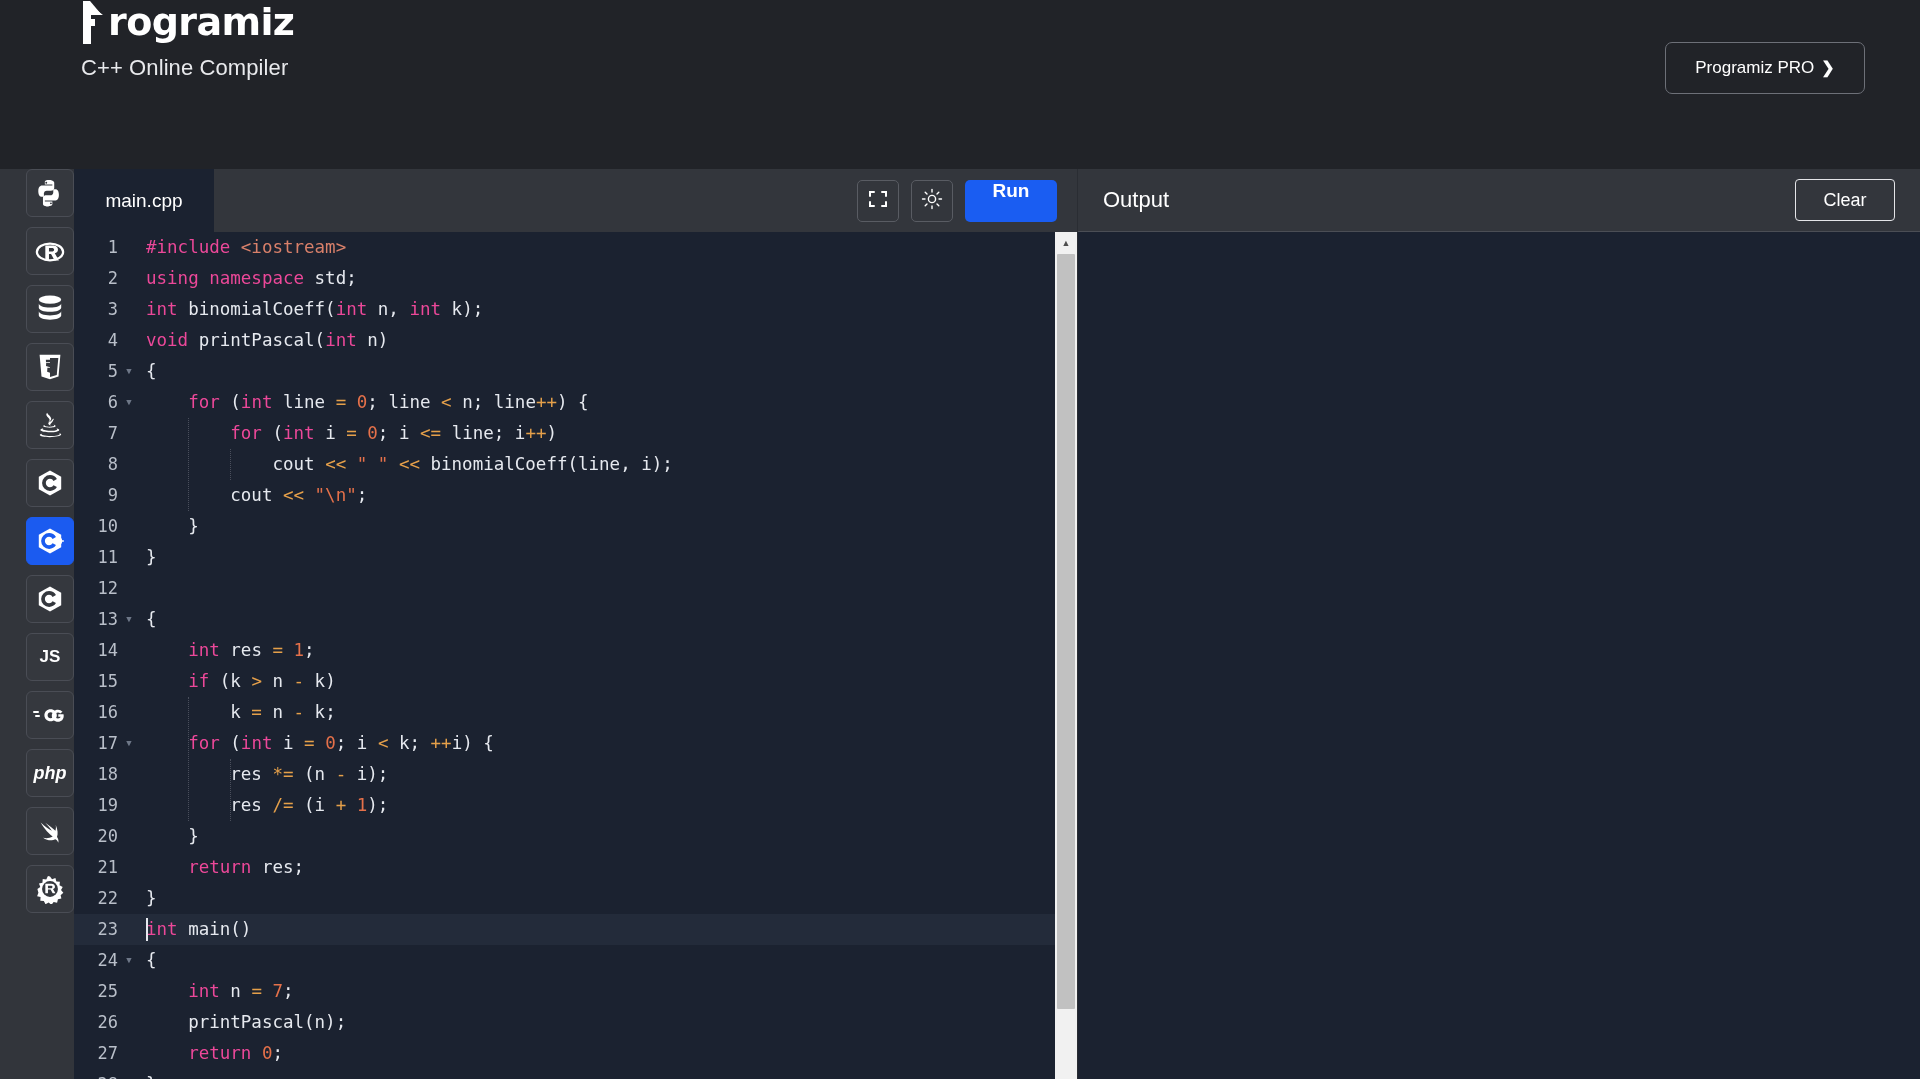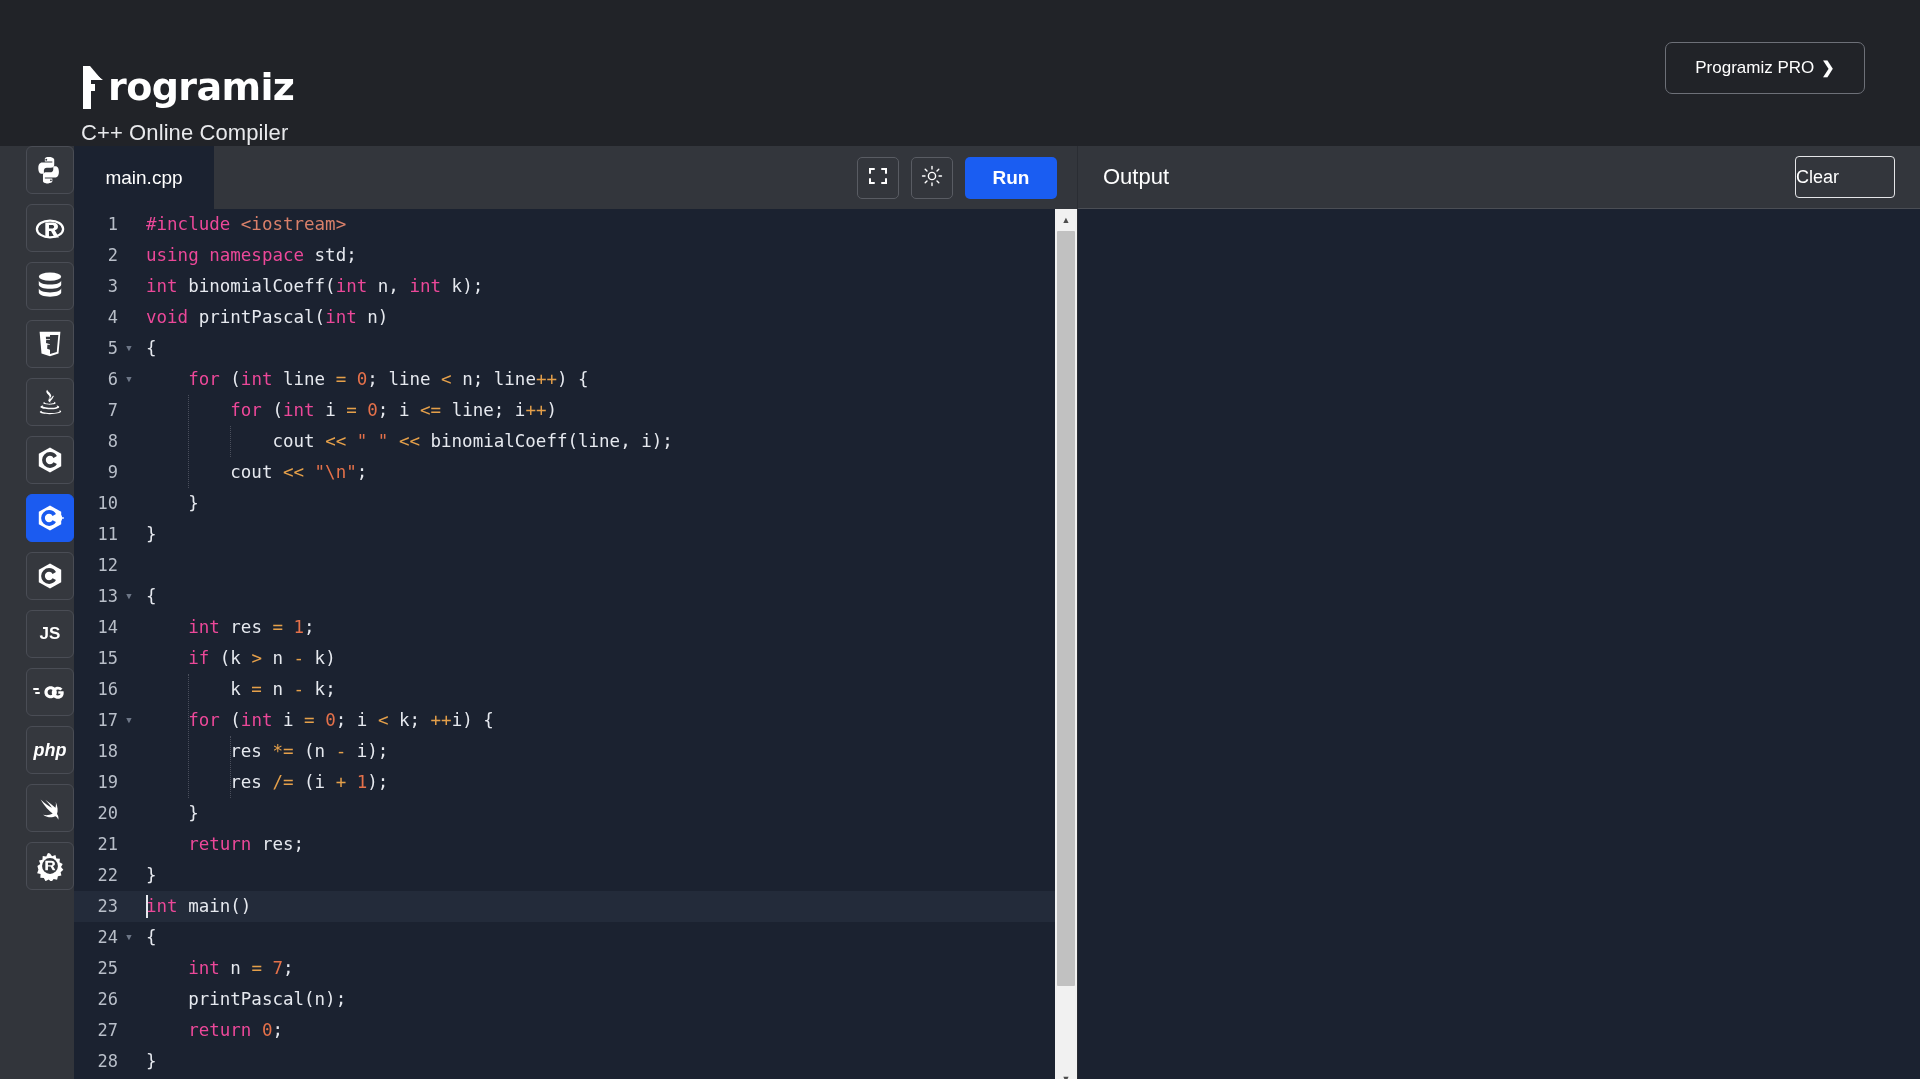--- a/index.html
+++ b/index.html
@@ -4,25 +4,25 @@
 <style>
   * { box-sizing: border-box; margin: 0; padding: 0; }
   html, body {
     width: 1920px; height: 1079px;
     background: #22242a;
     font-family: "Liberation Sans", sans-serif;
     overflow: hidden;
   }
   
   #header {
-    height: 146px;
+    height: 169px;
     background: #212328;
     position: relative;
     display: flex;
-    align-items: flex-end;
+    align-items: flex-start;
   }
   #brand { margin-left: 80px; }
   #logo-row { display: flex; align-items: flex-start; }
   #logo-mark {
     width: 26px; height: 44px;
     position: relative;
     margin-right: 2px;
     flex: none;
   }
   #logo-mark svg { display: block; }
@@ -113,21 +113,21 @@
     border-radius: 5px;
     background: #33363c;
     display: flex; align-items: center; justify-content: center;
     cursor: pointer;
   }
   #run-button {
     width: 92px; height: 42px;
     background: #1a5df2;
     border-radius: 5px;
     color: #ffffff; font-size: 19px; font-weight: bold;
-    display: flex; align-items: center; justify-content: center;
+    display: flex; justify-content: center;
     cursor: pointer;
   }
   #code-area {
     flex: 1;
     position: relative;
     overflow: hidden;
     font-family: "DejaVu Sans Mono", monospace;
     font-size: 17.5px;
   }
   .code-line {
@@ -203,21 +203,21 @@
     border-bottom: 1px solid #4b4e55;
   }
   #output-title { color: #ffffff; font-size: 22px; }
   #clear-button {
     position: absolute; right: 25px;
     width: 100px; height: 42px;
     border: 1px solid #e4e5e8;
     border-radius: 4px;
     background: #33363c;
     color: #ffffff; font-size: 18px;
-    display: flex; align-items: center; justify-content: flex-start;
+    display: flex; align-items: center; justify-content: center;
     cursor: pointer;
   }
   #output-body { flex: 1; background: #1b2230; }
 </style>
 </head>
 <body>
 
 <div id="header">
   <div id="brand">
     <div id="logo-row">

